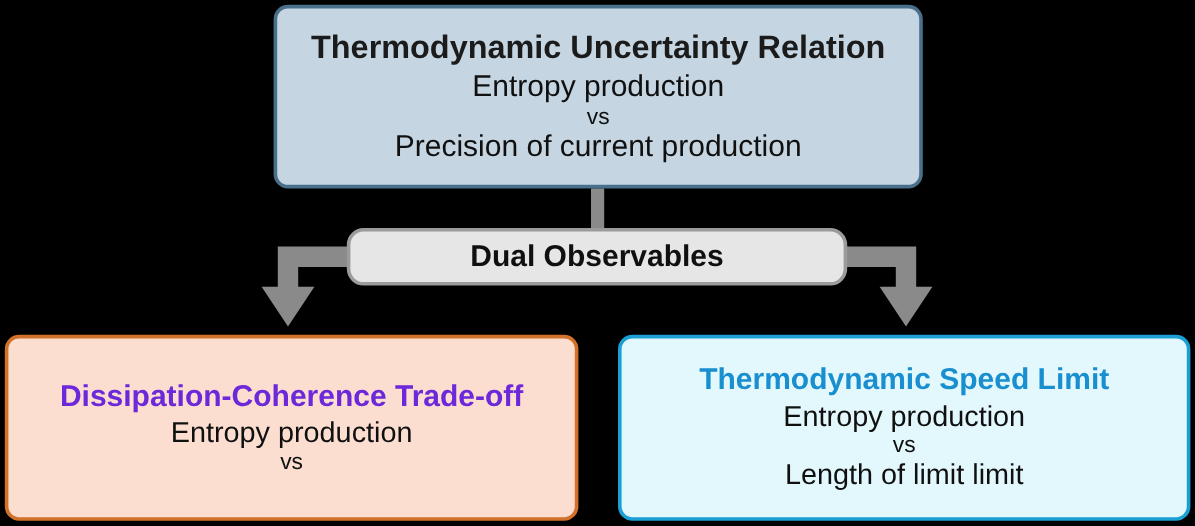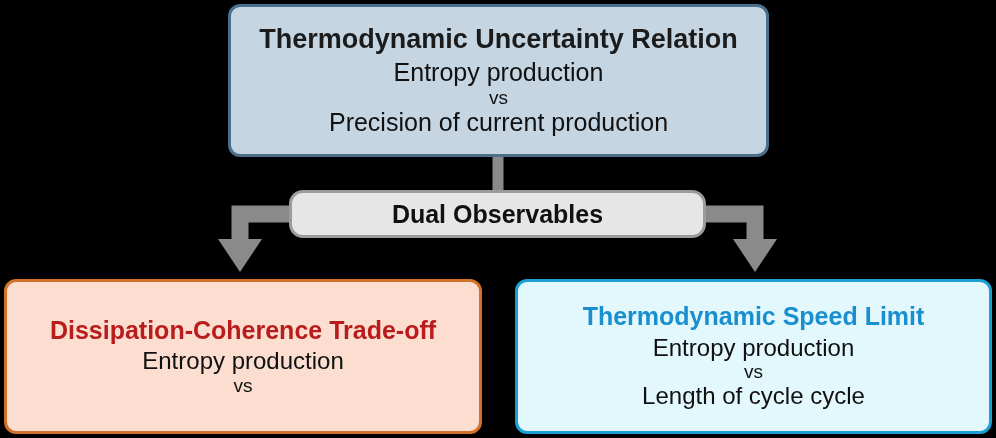--- a/index.html
+++ b/index.html
@@ -79,21 +79,21 @@
     top: 279px;
     width: 478px;
     height: 155px;
     background: #fbded0;
     border: 3px solid #d2722a;
     border-radius: 12px;
   }
   #node-dct .title {
     font-size: 25px;
     font-weight: bold;
-    color: #b91c1c;
+    color: #6d28d9;
     line-height: 1.1;
     margin-bottom: 4px;
   }
   #node-dct .line {
     font-size: 24px;
     color: #101010;
     line-height: 1.1;
   }
   #node-dct .vs {
     font-size: 19px;
@@ -167,16 +167,16 @@
   <div class="node" id="node-dct">
     <div class="title">Dissipation-Coherence Trade-off</div>
     <div class="line">Entropy production</div>
     <div class="vs">vs</div>
   </div>
 
   <div class="node" id="node-tsl">
     <div class="title">Thermodynamic Speed Limit</div>
     <div class="line">Entropy production</div>
     <div class="vs">vs</div>
-    <div class="line">Length of cycle cycle</div>
+    <div class="line">Length of limit limit</div>
   </div>
 
 </div>
 
 </body></html>

